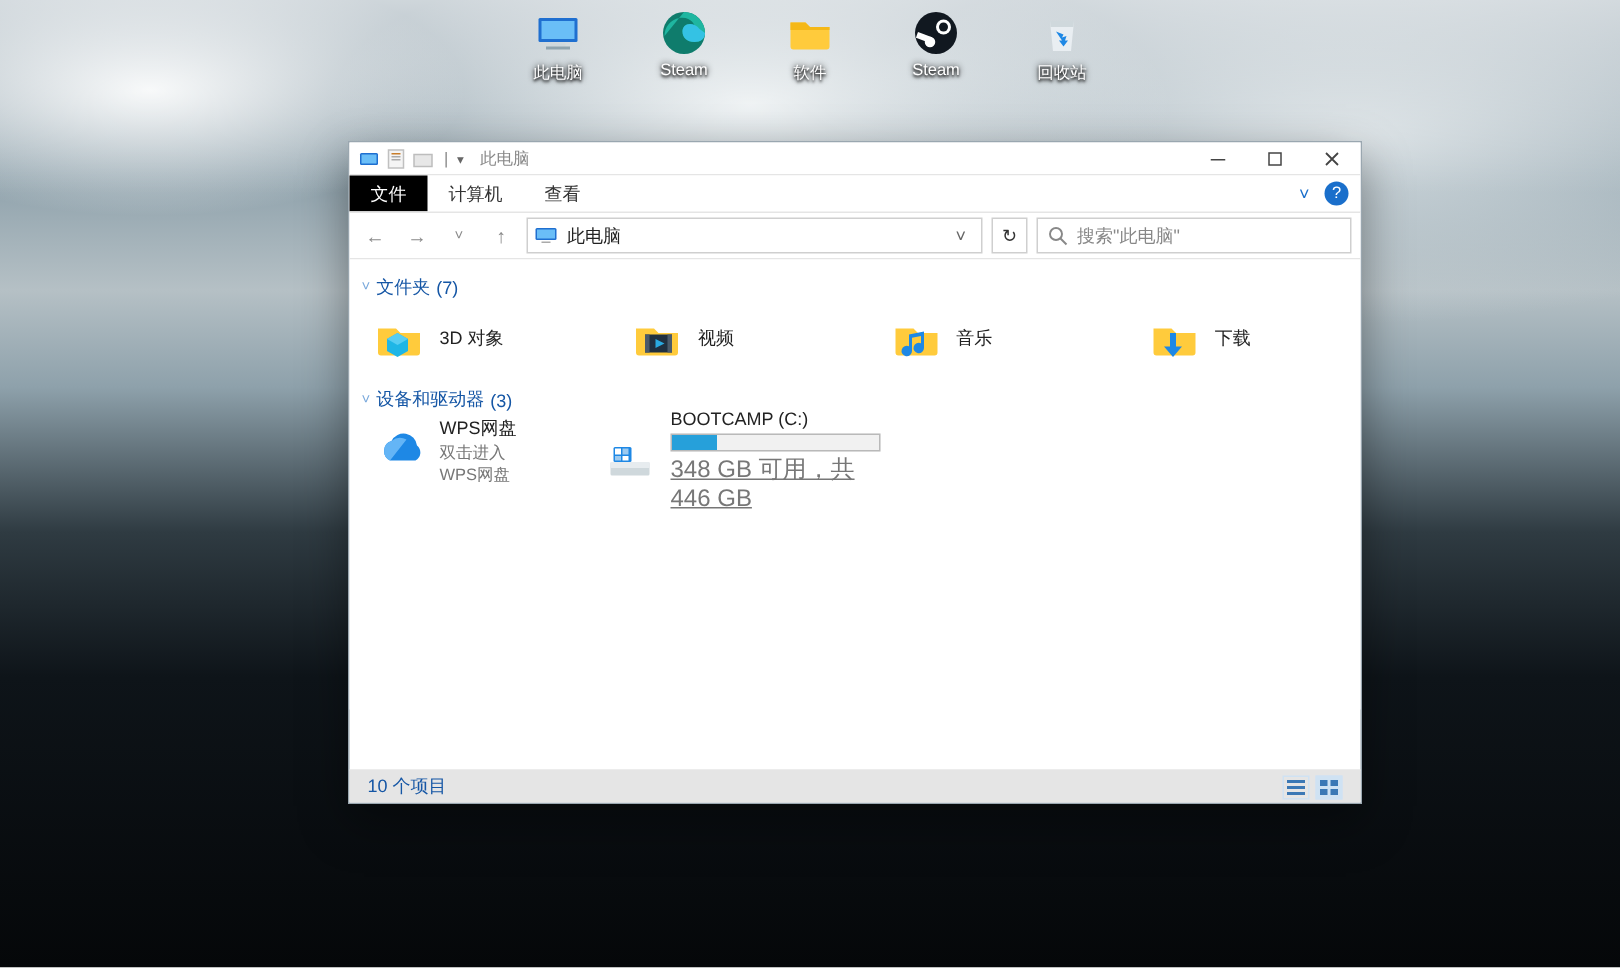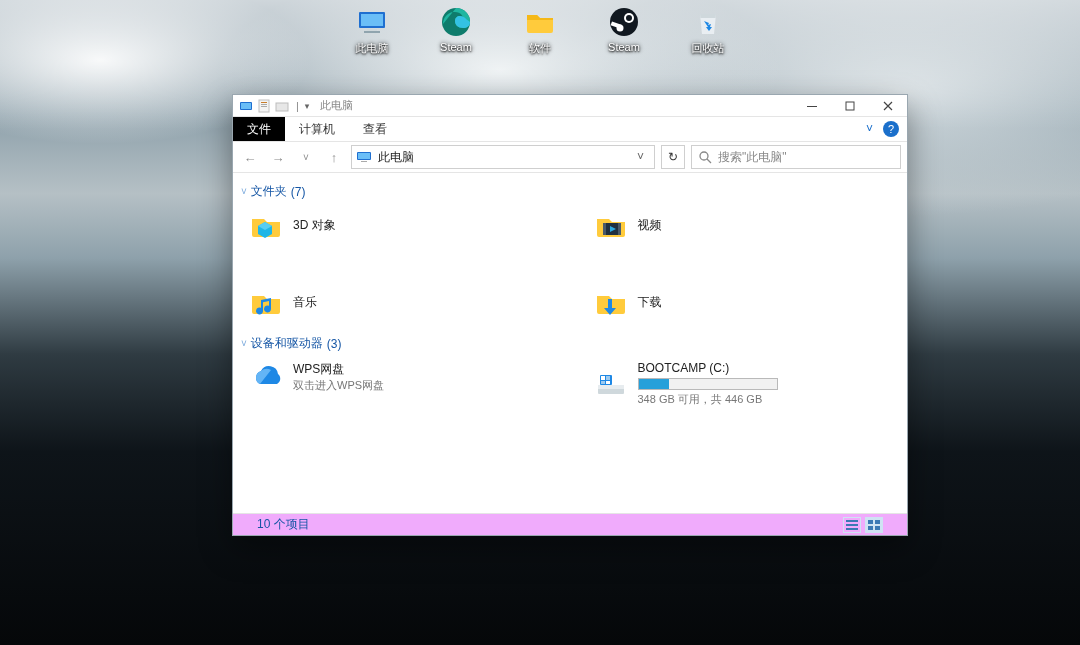--- a/index.html
+++ b/index.html
@@ -151,21 +151,21 @@
     color:#1556a5;
     font-size:12px;
     padding:4px 2px 2px 2px;
     cursor:pointer;
   }
   .group-header .carets{ color:#7aa9dc; font-size:10px;}
   .group-header .count{ color:#1556a5;}
 
   .group-grid{
     display:grid;
-    grid-template-columns: repeat(2, 1fr);
+    grid-template-columns: repeat(4, 1fr);
     column-gap: 8px;
     row-gap: 4px;
     padding: 2px 2px 8px 6px;
     gap: 35px;
   }
   .item {
     display:flex;
     align-items:center;
     gap:10px;
     height:42px;
@@ -182,32 +182,32 @@
     width:140px; height:12px;
     border:1px solid #b9b9b9;
     position:relative;
     background:#f1f1f1;
   }
   .drive .capbar .fill{
     position:absolute; left:0; top:0; bottom:0;
     background:#26a0da;
     width:22%;
   }
-  .drive .capline{ color:#777; font-size:11px; margin-top:2px;}
+  .drive .capline{ color:#777; font-size:16px; margin-top:2px;text-decoration:underline;}
 
   
   .statusbar{
     height:22px;
     border-top:1px solid #e5e5e5;
     display:flex;
     align-items:center;
-    padding:0 24px;
+    padding:0 12px;
     color:#1556a5;
     font-size:12px;
-    background:#f0abfc;
+    background:#e5e5e5;
     margin-top:40px;
   }
   .statusbar .viewbtns{ margin-left:auto; display:flex; gap:4px;}
   .vbtn{ width:18px;height:16px; border:1px solid #cfe2f3; display:flex;align-items:center;justify-content:center;}
   .vbtn.active{ background:#cfe2f3;}
   .vbtn svg{display:block}
 
 </style>
 </head>
 <body>

